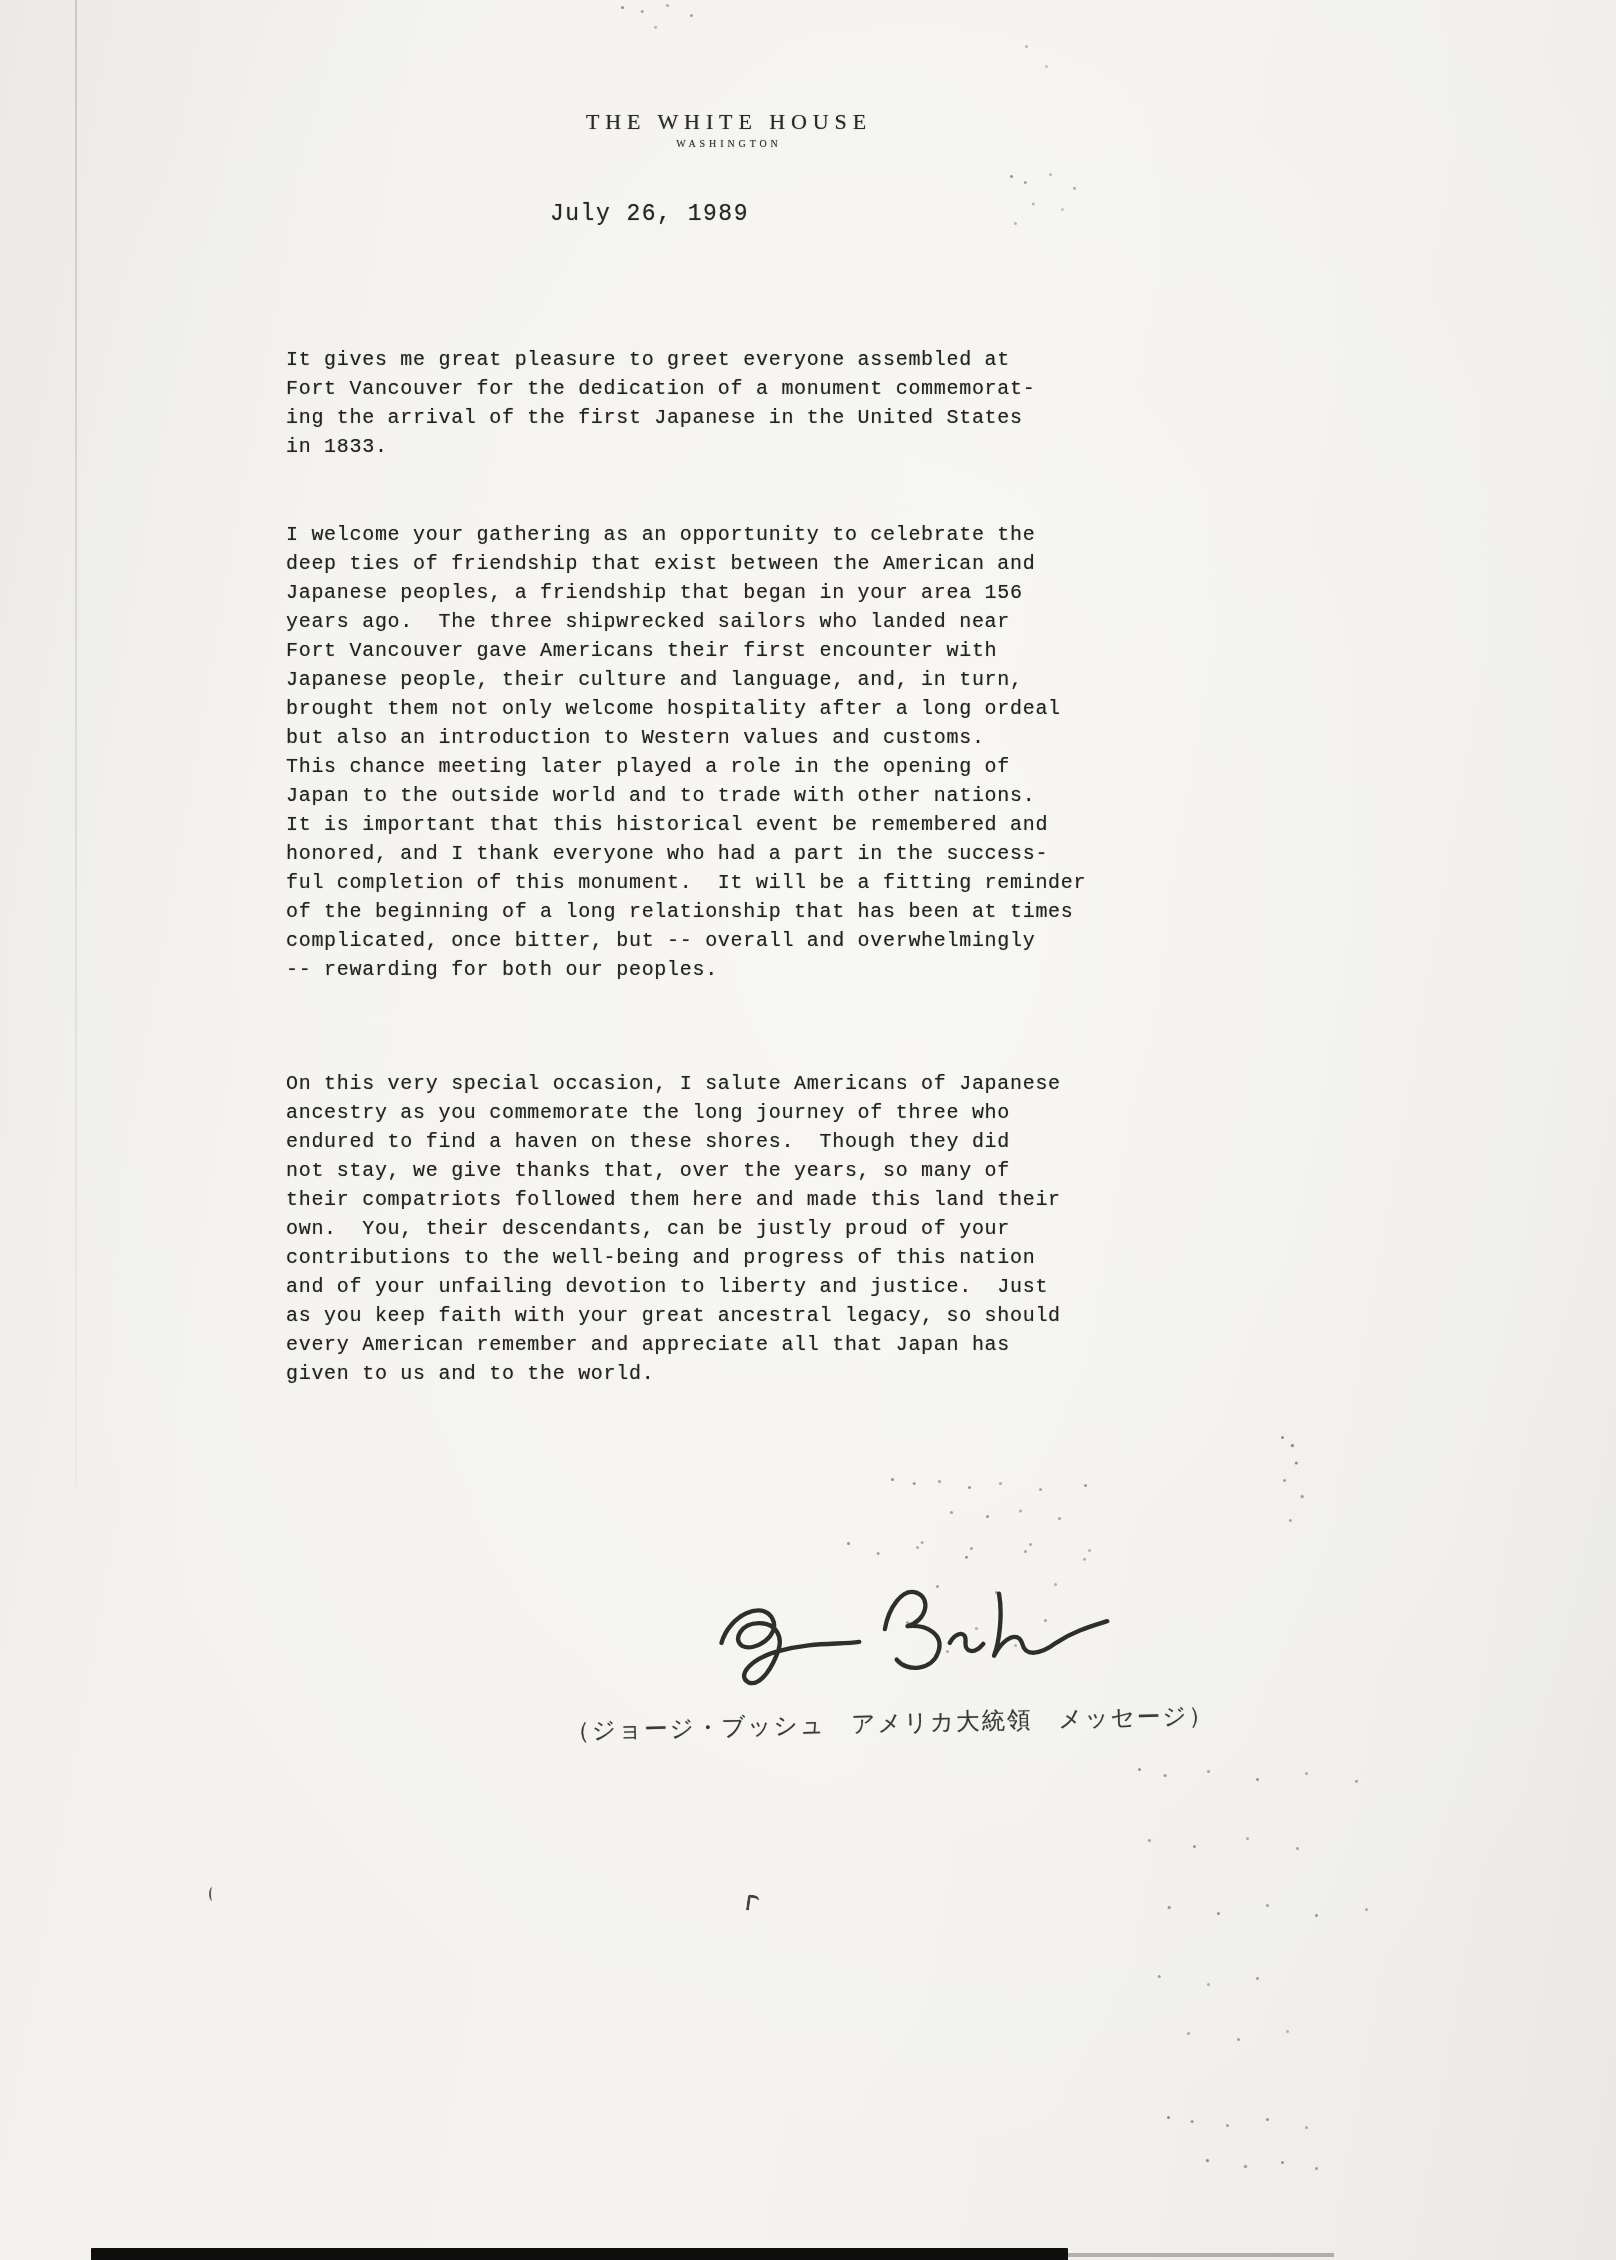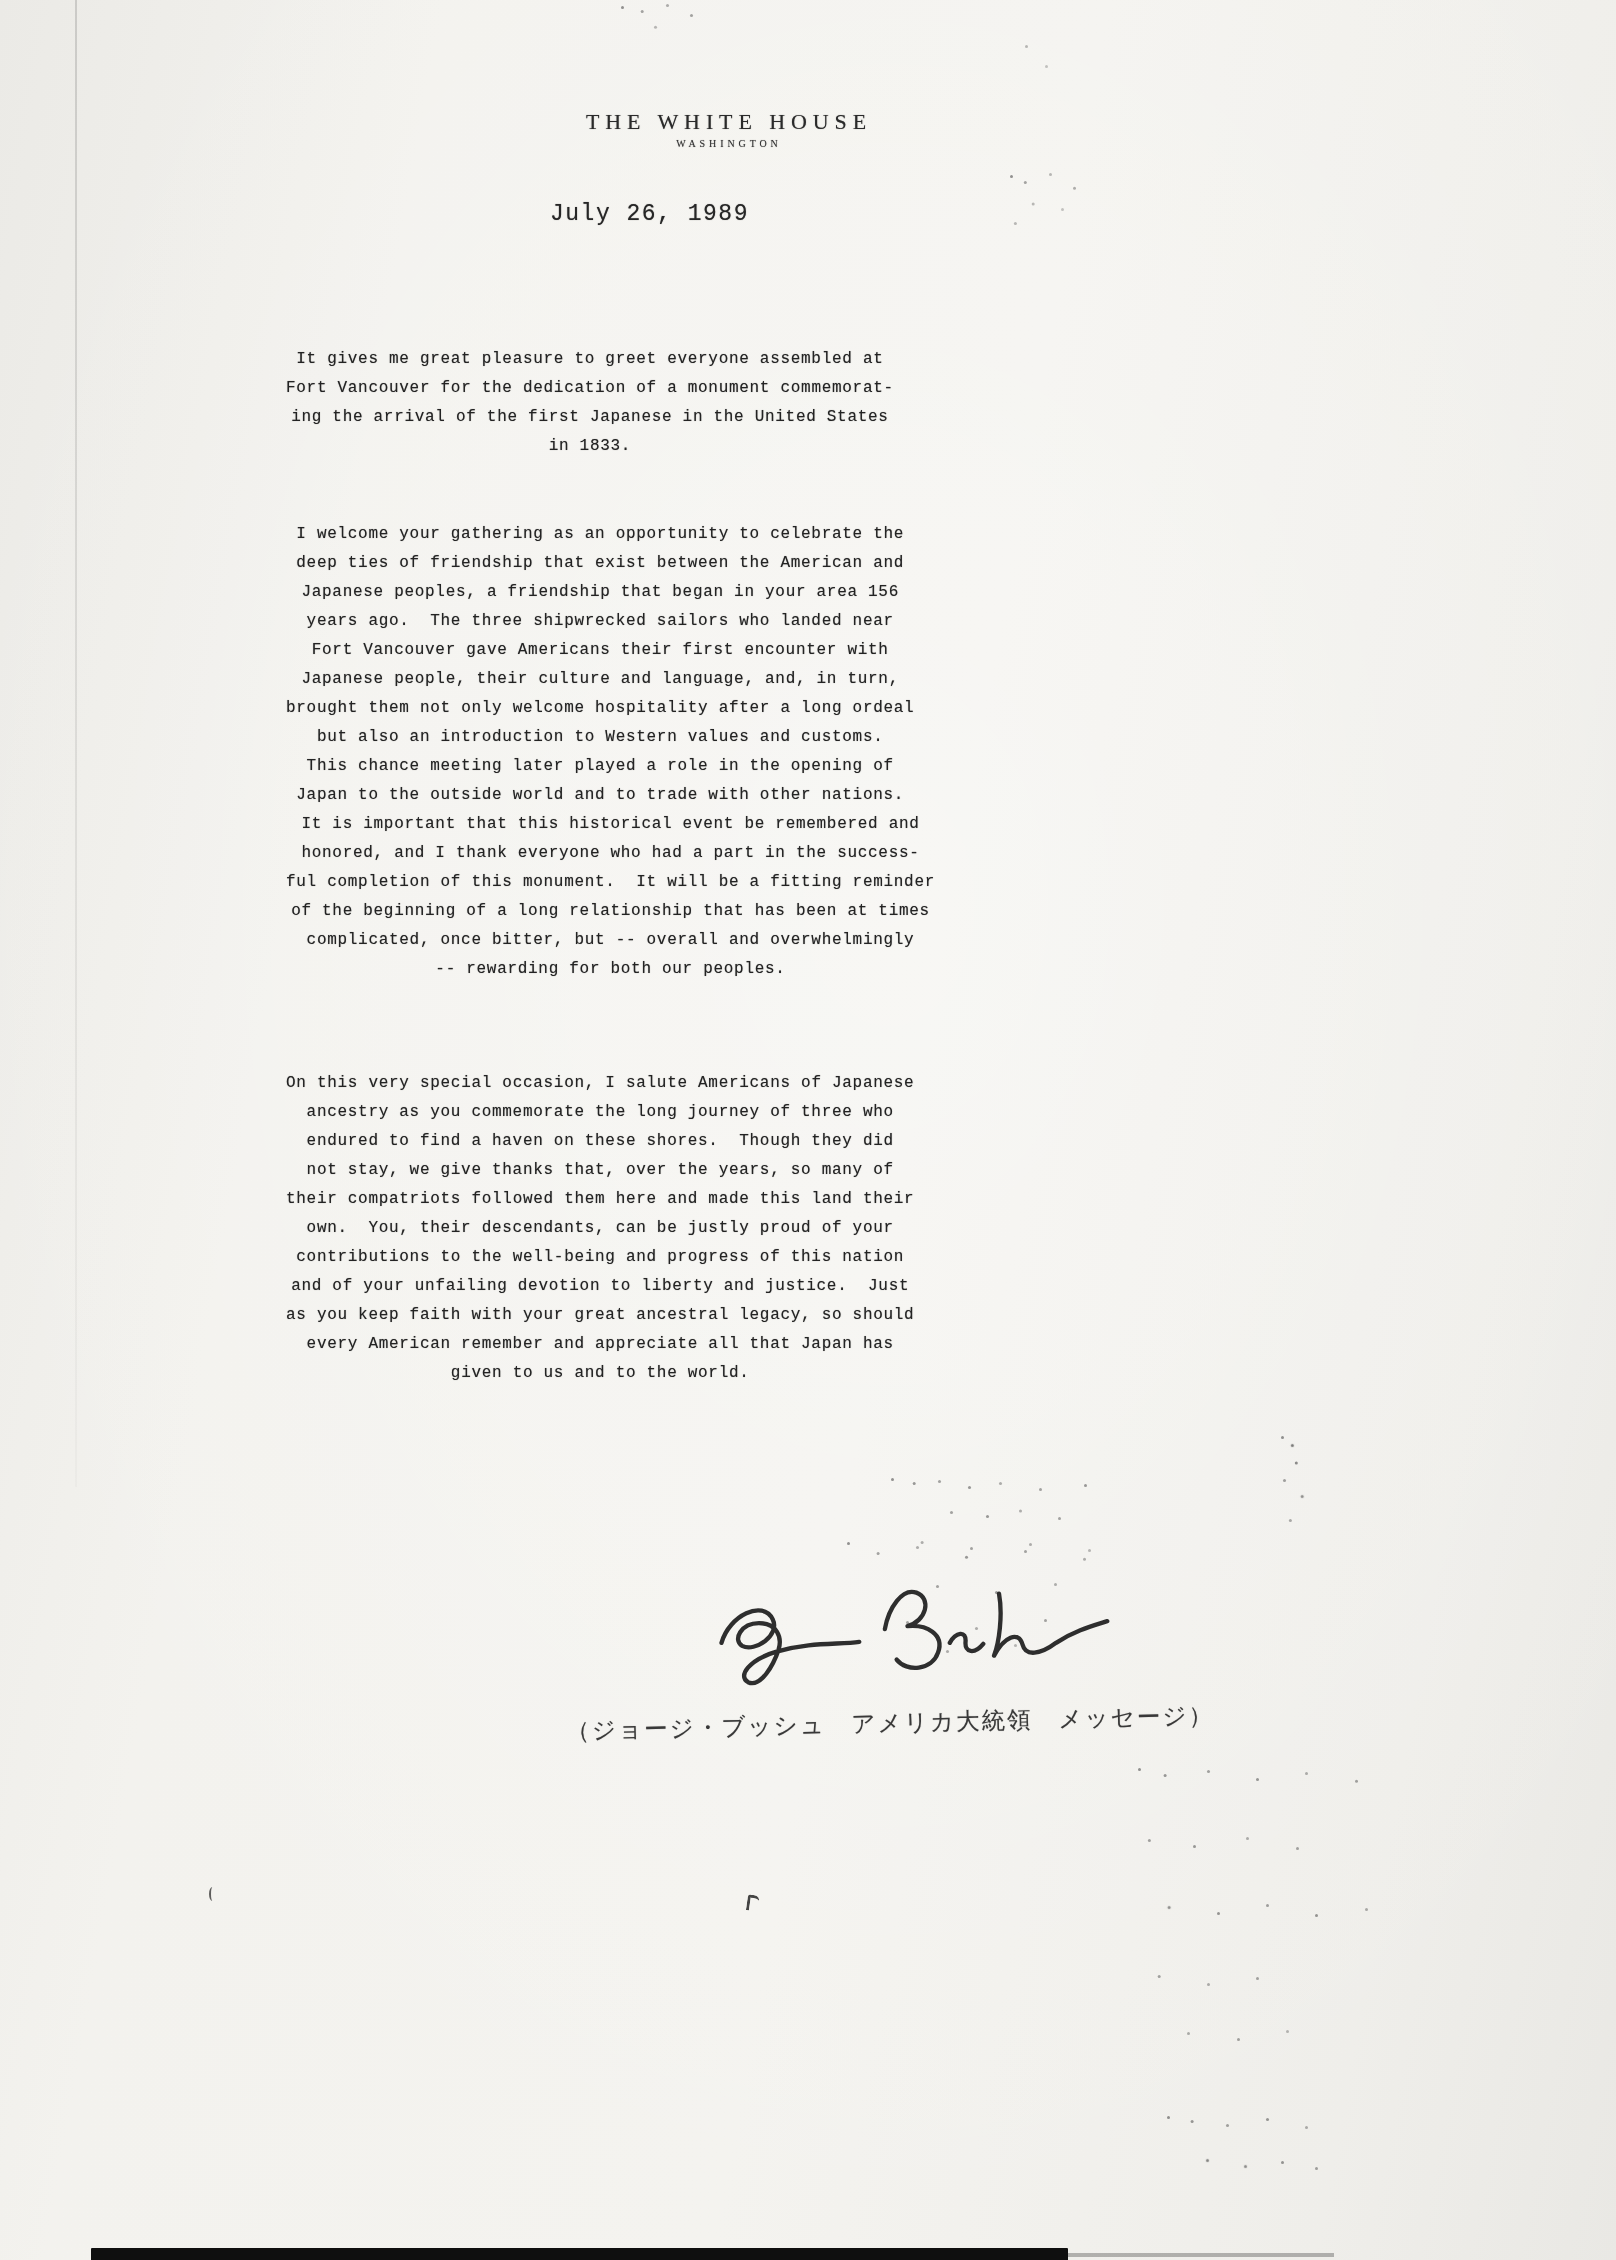--- a/index.html
+++ b/index.html
@@ -30,25 +30,24 @@
   }
   .date{
     position:absolute;left:550px;top:201px;
     font-size:23px;letter-spacing:1.5px;
     color:#262626;text-shadow:0 0 1px rgba(30,30,30,.5);
     white-space:pre;
   }
   
   .para{
     position:absolute;left:286px;
-    font-size:16px;line-height:29px;letter-spacing:0.7px;
+    font-size:20px;line-height:29px;letter-spacing:0.7px;
     white-space:pre;
     color:#232323;
     text-shadow:0 0 1px rgba(25,25,25,.45);
-    text-align:center;
   }
   .p1{top:345px;} .p2{top:520px;} .p3{top:810px;} .p4{top:1038px;margin-top:31px;} .p5{top:1439px;}
   
   .sig{position:absolute;left:690px;top:1564px;width:433px;height:138px;}
   .sig path{fill:none;stroke:#181818;stroke-width:4.4;stroke-linecap:round;stroke-linejoin:round;opacity:.9;}
   
   .jp{
     position:absolute;left:566px;top:1707px;
     font-family:"DejaVu Sans", sans-serif;
     font-size:23.6px;letter-spacing:2px;

